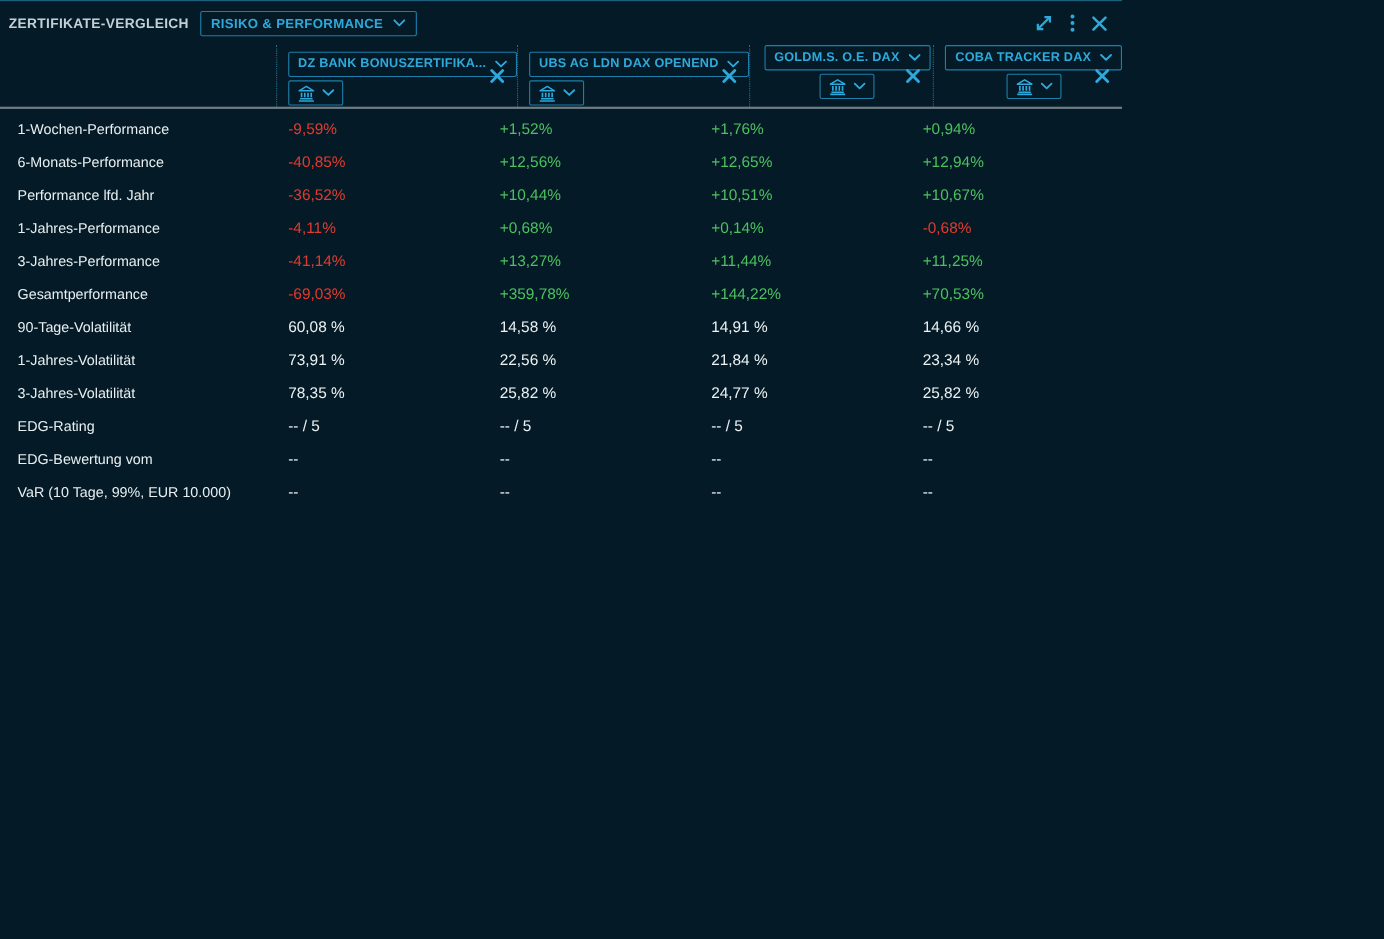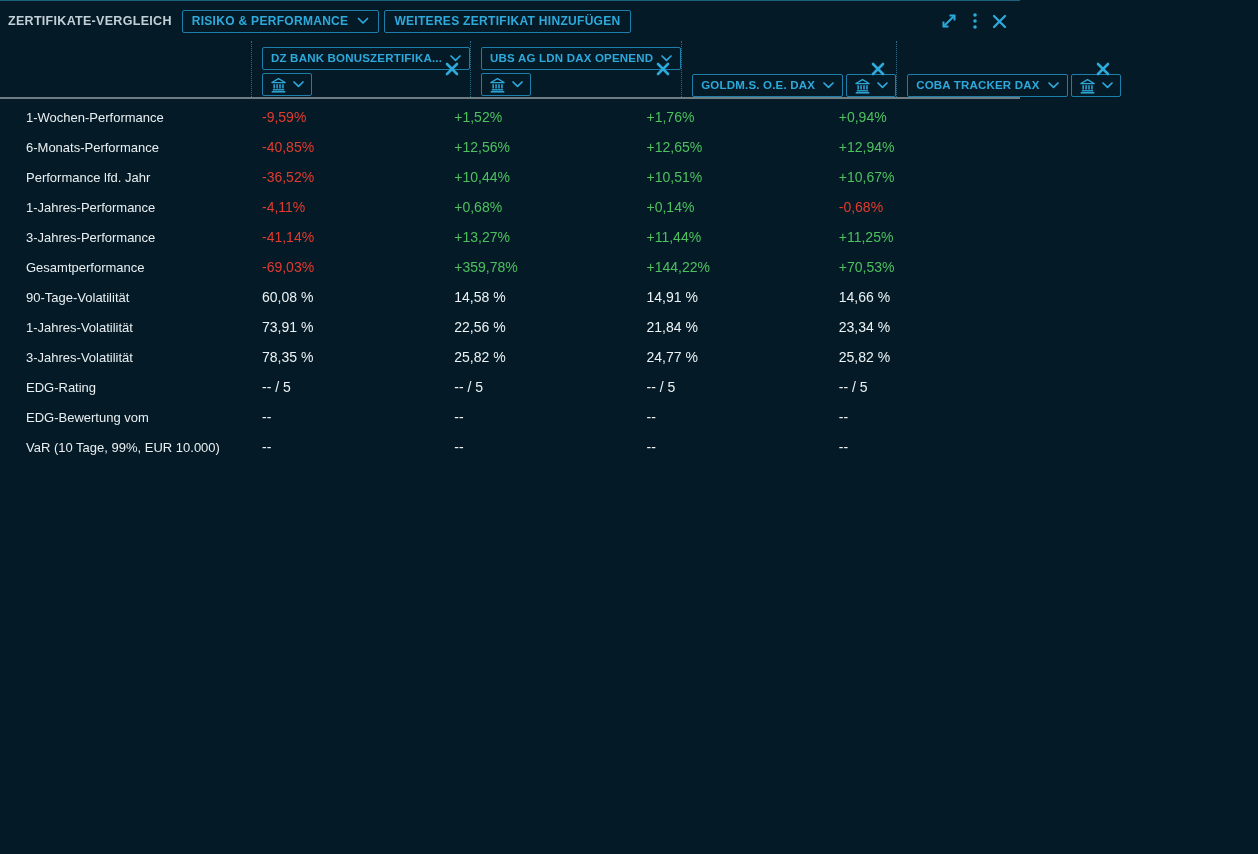--- a/index.html
+++ b/index.html
@@ -34,60 +34,57 @@
     font-family:inherit;cursor:pointer;margin-right:5px;white-space:nowrap;
   }
   .win-controls{margin-left:auto;display:flex;align-items:center;gap:13px;color:var(--accent);}
   .win-controls .wbtn{background:none;border:none;padding:0;line-height:0;color:var(--accent);cursor:pointer;}
 
   
   .cert-band{display:flex;height:58px;border-bottom:2px solid var(--divider-gray);}
   .label-spacer{width:251px;flex:none;}
   .cert-col{flex:1;position:relative;border-left:1px dotted var(--dotted-divider);padding-left:10px;}
   .cert-col.stacked .cert-main{display:flex;flex-direction:column;align-items:flex-start;gap:3px;padding-top:6px;}
-  .cert-col.inline  .cert-main{display:flex;flex-direction:row;align-items:flex-end;gap:3px;height:100%;}
+  .cert-col.inline  .cert-main{display:flex;flex-direction:column;align-items:center;gap:3px;height:100%;}
   .sel{
     display:inline-flex;align-items:center;gap:8px;height:23px;padding:0 8px;
     border:1px solid var(--accent-border);border-radius:2px;background:transparent;
     color:var(--accent);font-size:11.5px;font-weight:700;letter-spacing:.2px;
     font-family:inherit;cursor:pointer;white-space:nowrap;line-height:1;
   }
   .bank-sel{gap:6px;padding:0 7px;}
   .cert-close{
     position:absolute;right:9px;top:50%;transform:translateY(-50%);
     background:none;border:none;padding:2px;line-height:0;color:var(--accent);cursor:pointer;
   }
 
   
   .table{padding-top:3px;}
   .trow{display:flex;height:30px;align-items:center;}
-  .tlabel{width:251px;flex:none;padding-left:26px;color:var(--label-text);font-size:13px;}
+  .tlabel{width:251px;flex:none;padding-left:16px;color:var(--label-text);font-size:13px;}
   .tval{flex:1;padding-left:11px;font-size:14px;}
   .val-pos{color:var(--positive);}
   .val-neg{color:var(--negative);}
   .val-plain{color:var(--neutral-value);}
 </style>
 </head>
 <body>
 
 <div class="app">
 
   <div class="toolbar">
     <span class="panel-title">ZERTIFIKATE-VERGLEICH</span>
 
     <button class="tbtn">
       <span>RISIKO &amp; PERFORMANCE</span>
       <svg width="12" height="8" viewBox="0 0 12 8">
         <polyline points="1.5,1.5 6,6 10.5,1.5" fill="none" stroke="currentColor" stroke-width="1.7" stroke-linecap="round" stroke-linejoin="round"></polyline>
       </svg>
     </button>
 
-    <button class="tbtn">
-      <span>WEITERES ZERTIFIKAT HINZUFÜGEN</span>
-    </button>
 
     <div class="win-controls">
       <button class="wbtn">
         <svg width="20" height="20" viewBox="0 0 20 20">
           <line x1="5.5" y1="14.5" x2="14.5" y2="5.5" stroke="currentColor" stroke-width="2"></line>
           <polyline points="10.5,4.5 15.5,4.5 15.5,9.5" fill="none" stroke="currentColor" stroke-width="2"></polyline>
           <polyline points="9.5,15.5 4.5,15.5 4.5,10.5" fill="none" stroke="currentColor" stroke-width="2"></polyline>
         </svg>
       </button>
       <button class="wbtn">

